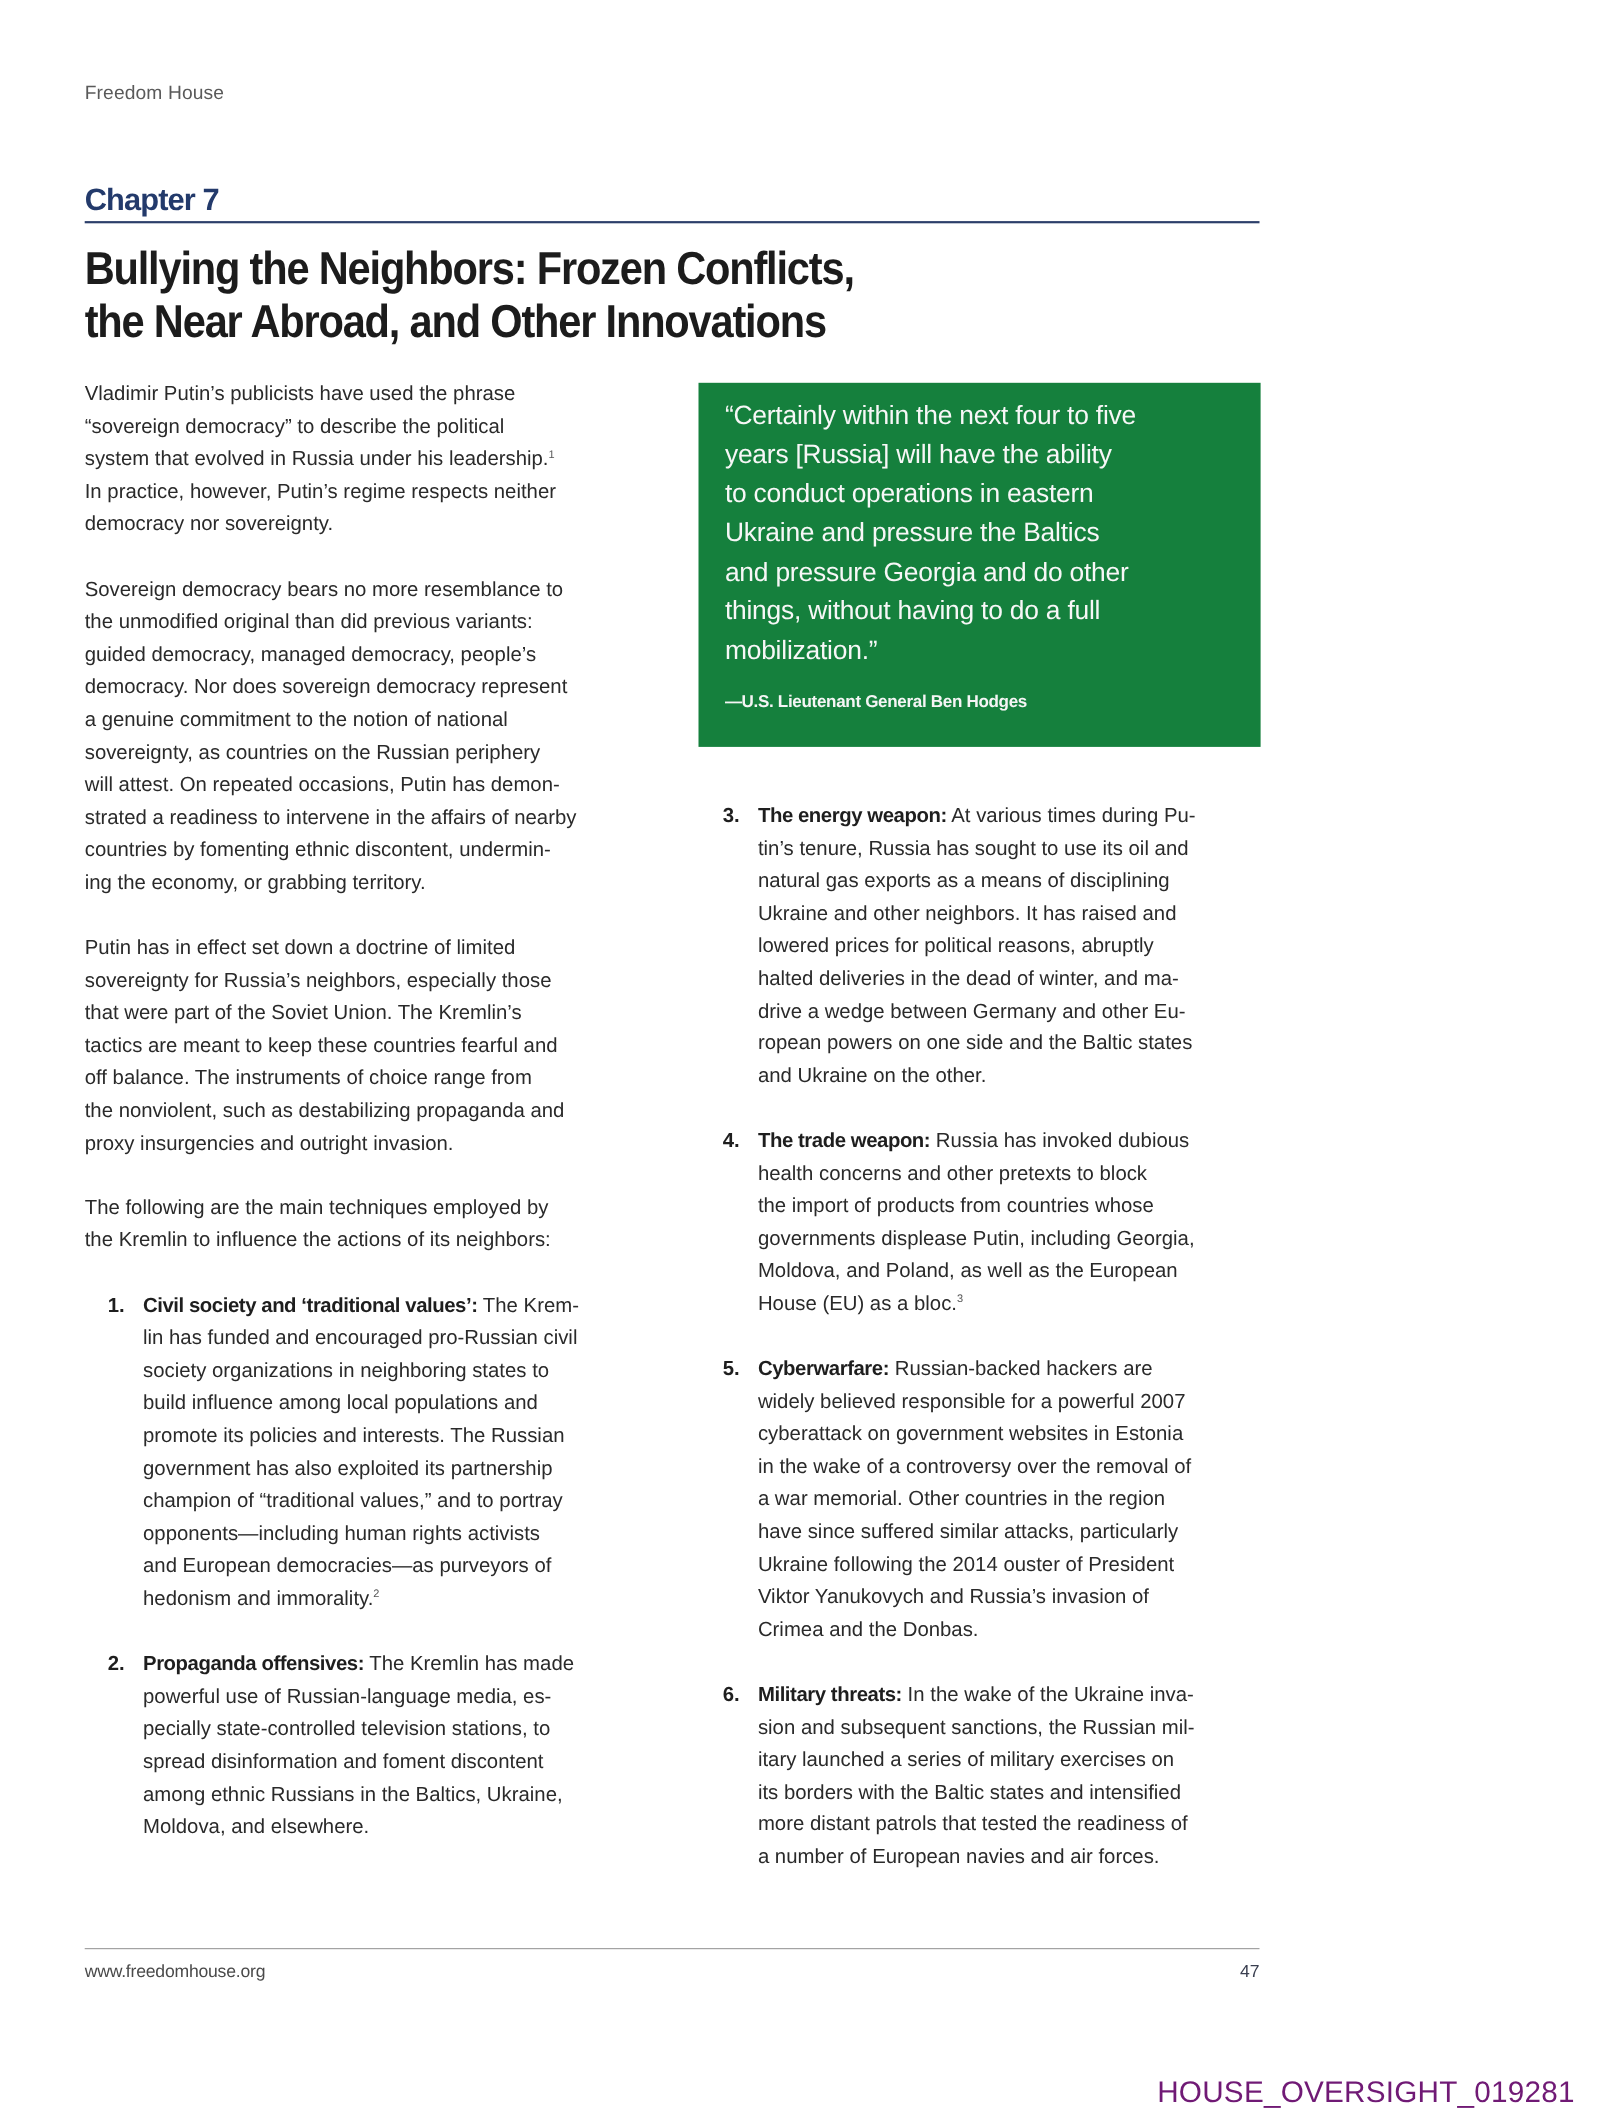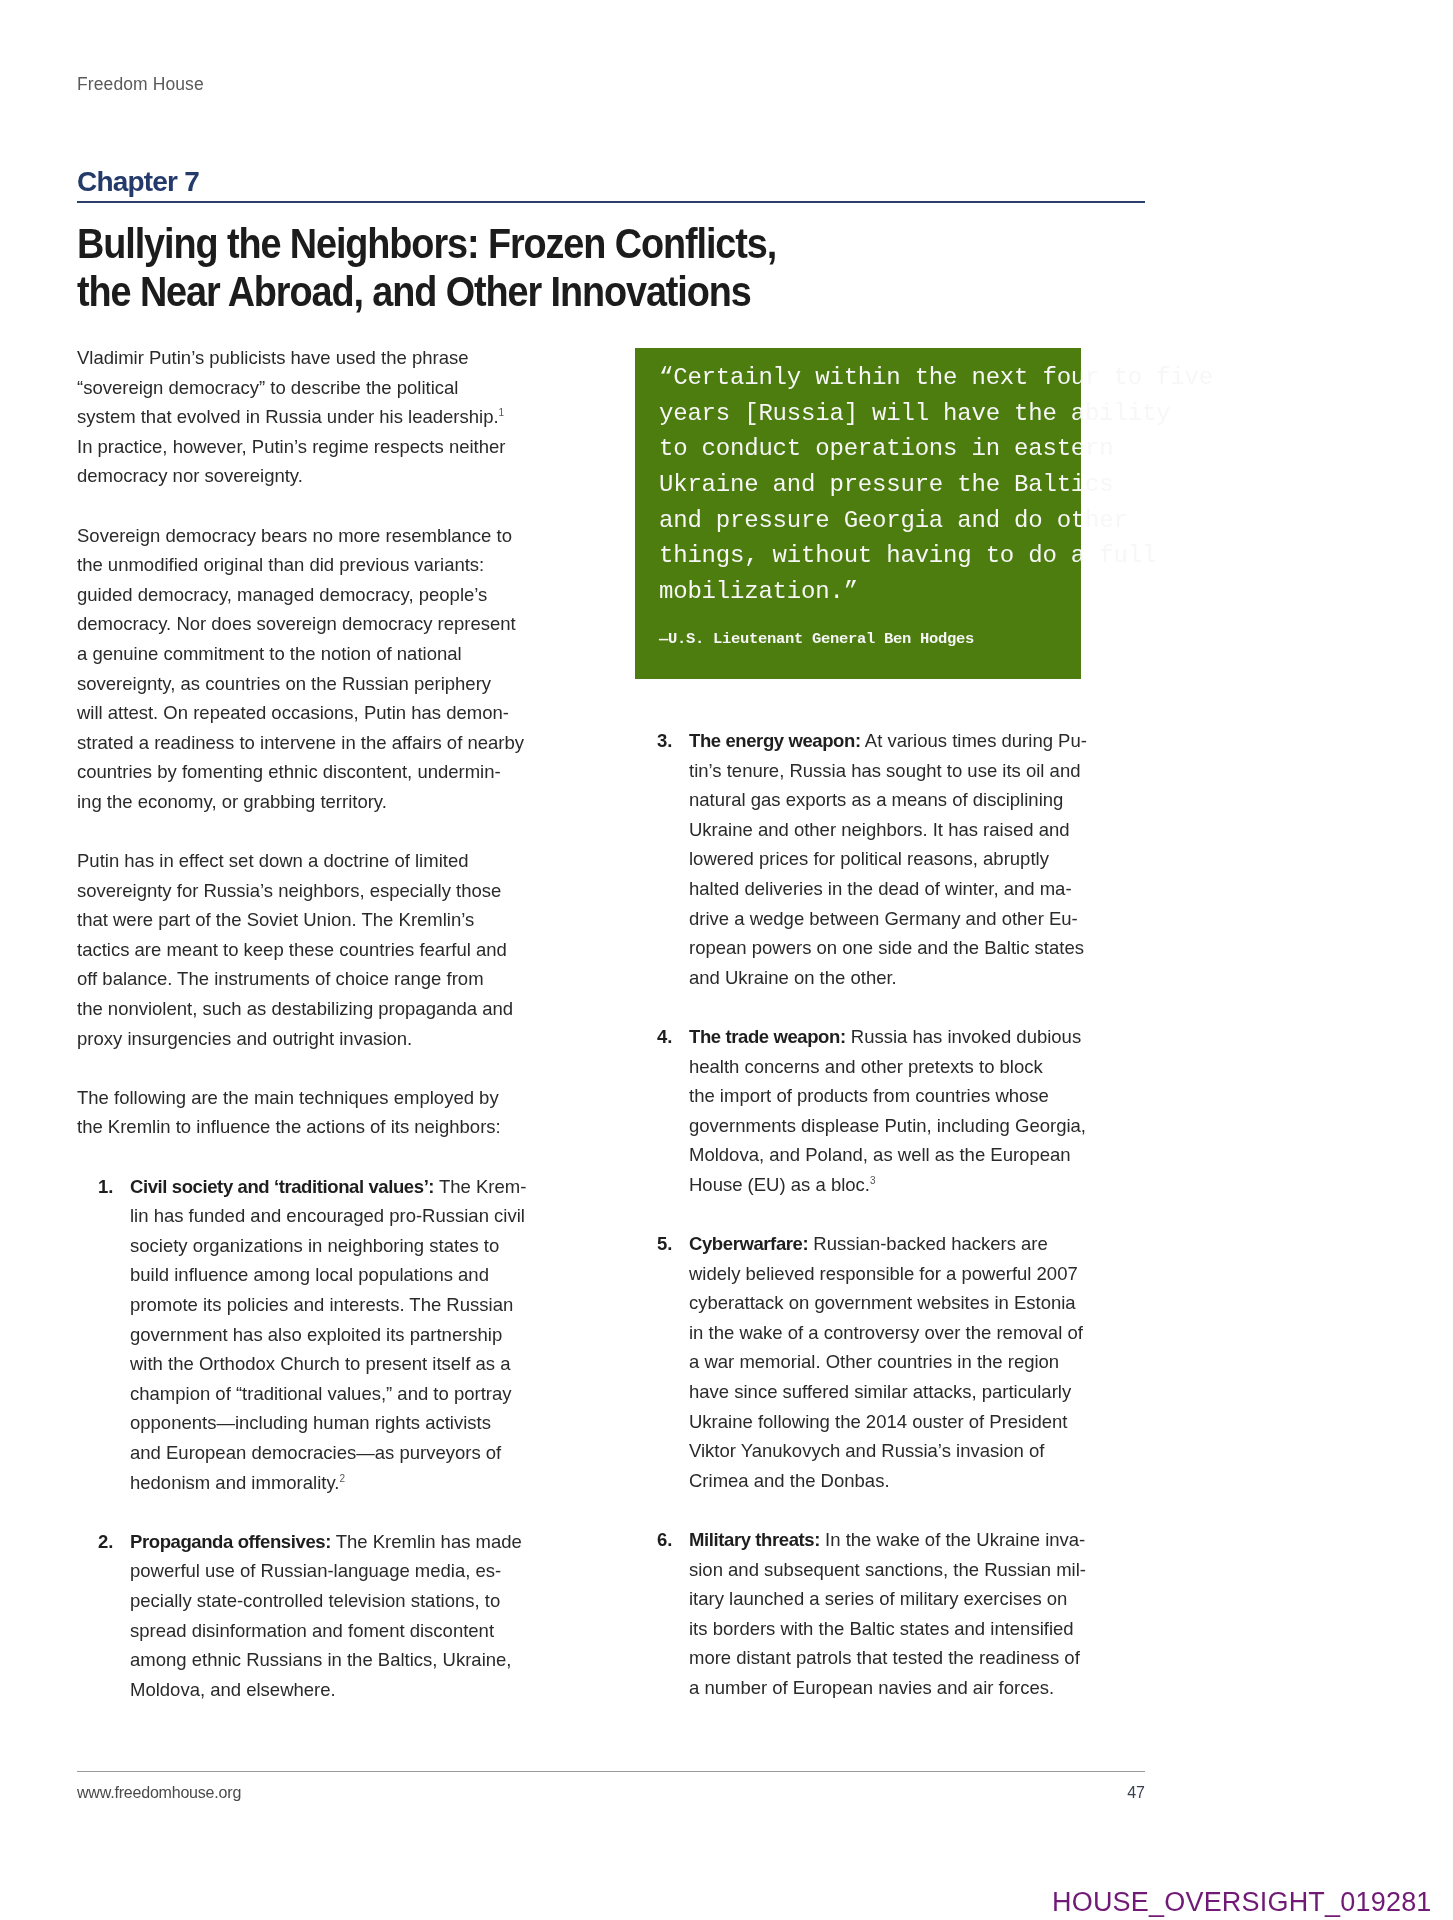--- a/index.html
+++ b/index.html
@@ -29,21 +29,21 @@
   .col-left { left: 77px; top: 343px; width: 520px; }
   .col-right { left: 657px; top: 726px; width: 490px; }
   .line { display: block; white-space: nowrap; height: 29.6px; }
   .blank { display: block; height: 29.6px; }
   .list-item { position: relative; padding-left: 32px; }
   .col-left .list-item { margin-left: 21px; }
   .list-num { position: absolute; left: 0; top: 0; font-weight: bold; color: #1e1e1e; }
   .lead { font-weight: bold; color: #1e1e1e; letter-spacing: -0.4px; }
   sup { font-size: 10px; line-height: 0; vertical-align: 7px; color: #555; }
   .pullquote {
-    left: 635px; top: 348px; width: 446px; height: 331px; background: #4d7c0f; font-family: Liberation Mono, monospace;
+    left: 635px; top: 348px; width: 511px; height: 331px; background: #15803d;
   }
   .pq-text {
     position: absolute; left: 24px; top: 12px; font-size: 24px; line-height: 35.7px;
     color: #f7f7f7; letter-spacing: -0.2px;
   }
   .pq-text .line { height: 35.7px; }
   .pq-attr {
     position: absolute; left: 24px; top: 282px; font-size: 15.5px; font-weight: bold;
     color: #f5f5f5; letter-spacing: -0.3px; white-space: nowrap;
   }
@@ -102,21 +102,20 @@
   <span class="blank"></span>
 
   <div class="list-item">
     <span class="list-num">1.</span>
     <span class="line"><span class="lead">Civil society and ‘traditional values’:</span><span> The Krem-</span></span>
     <span class="line">lin has funded and encouraged pro-Russian civil</span>
     <span class="line">society organizations in neighboring states to</span>
     <span class="line">build influence among local populations and</span>
     <span class="line">promote its policies and interests. The Russian</span>
     <span class="line">government has also exploited its partnership</span>
-    <span class="line">with the Orthodox Church to present itself as a</span>
     <span class="line">champion of “traditional values,” and to portray</span>
     <span class="line">opponents—including human rights activists</span>
     <span class="line">and European democracies—as purveyors of</span>
     <span class="line"><span>hedonism and immorality.</span><sup>2</sup></span>
   </div>
   <span class="blank"></span>
 
   <div class="list-item">
     <span class="list-num">2.</span>
     <span class="line"><span class="lead">Propaganda offensives:</span><span> The Kremlin has made</span></span>

